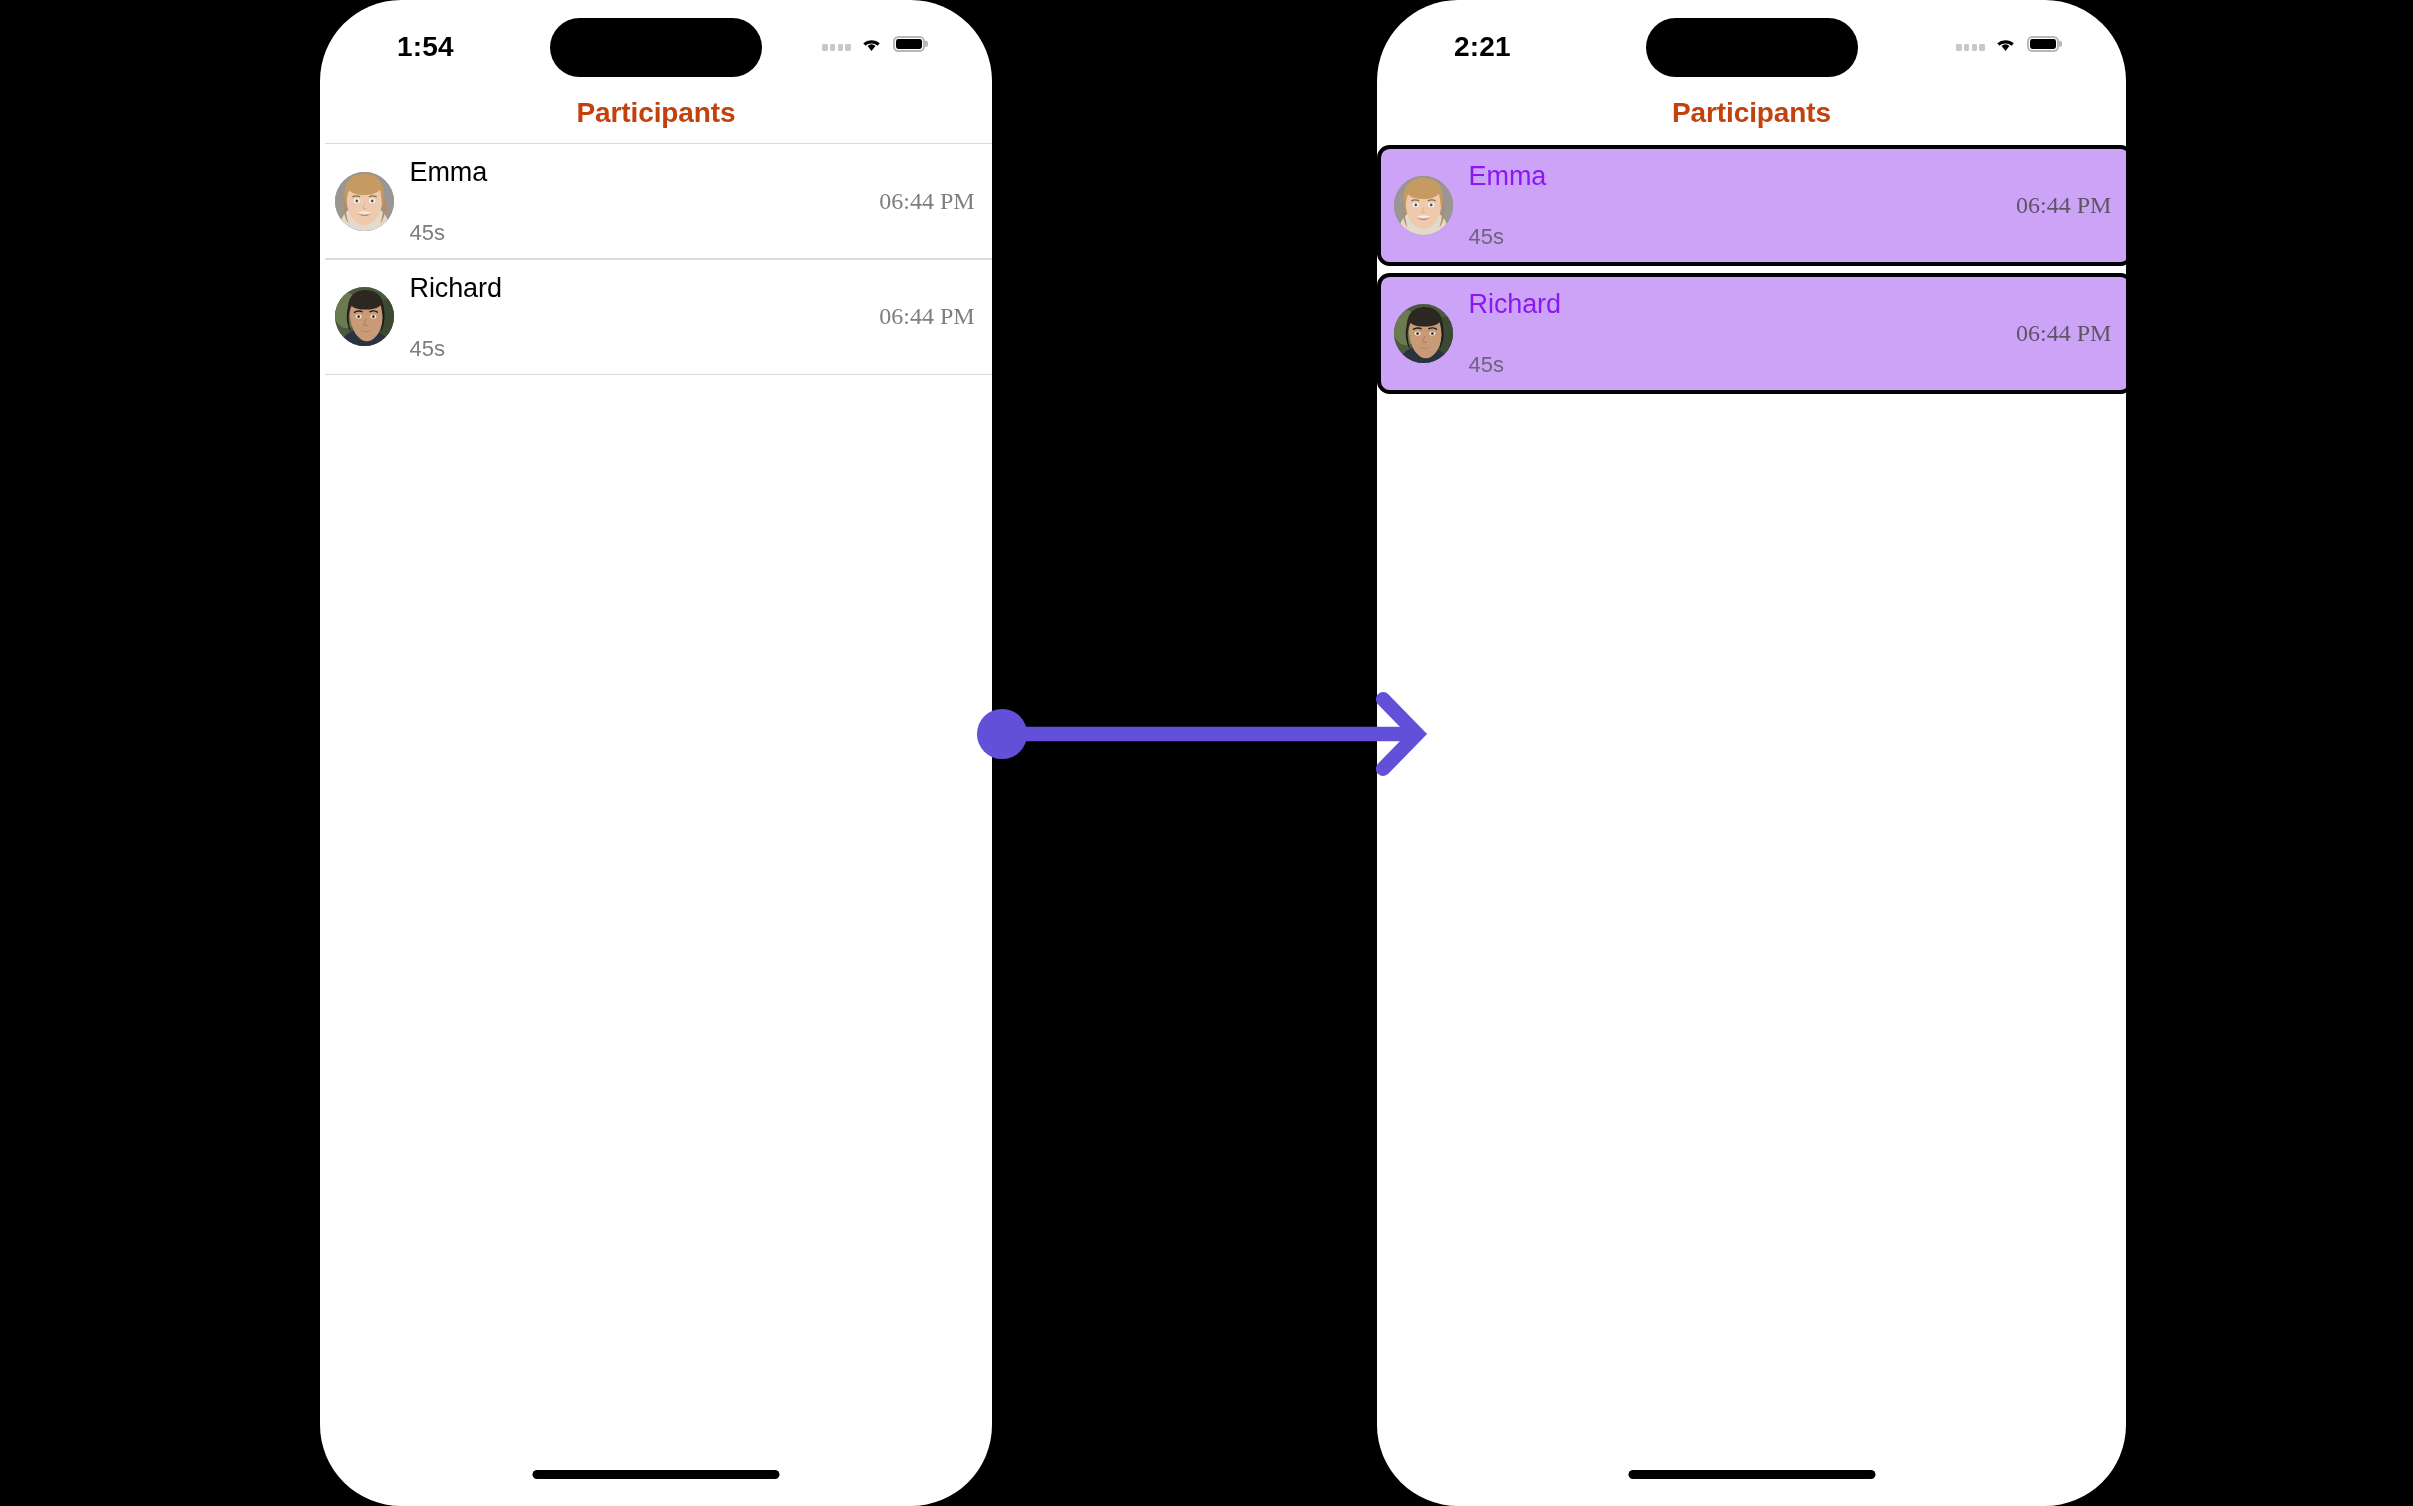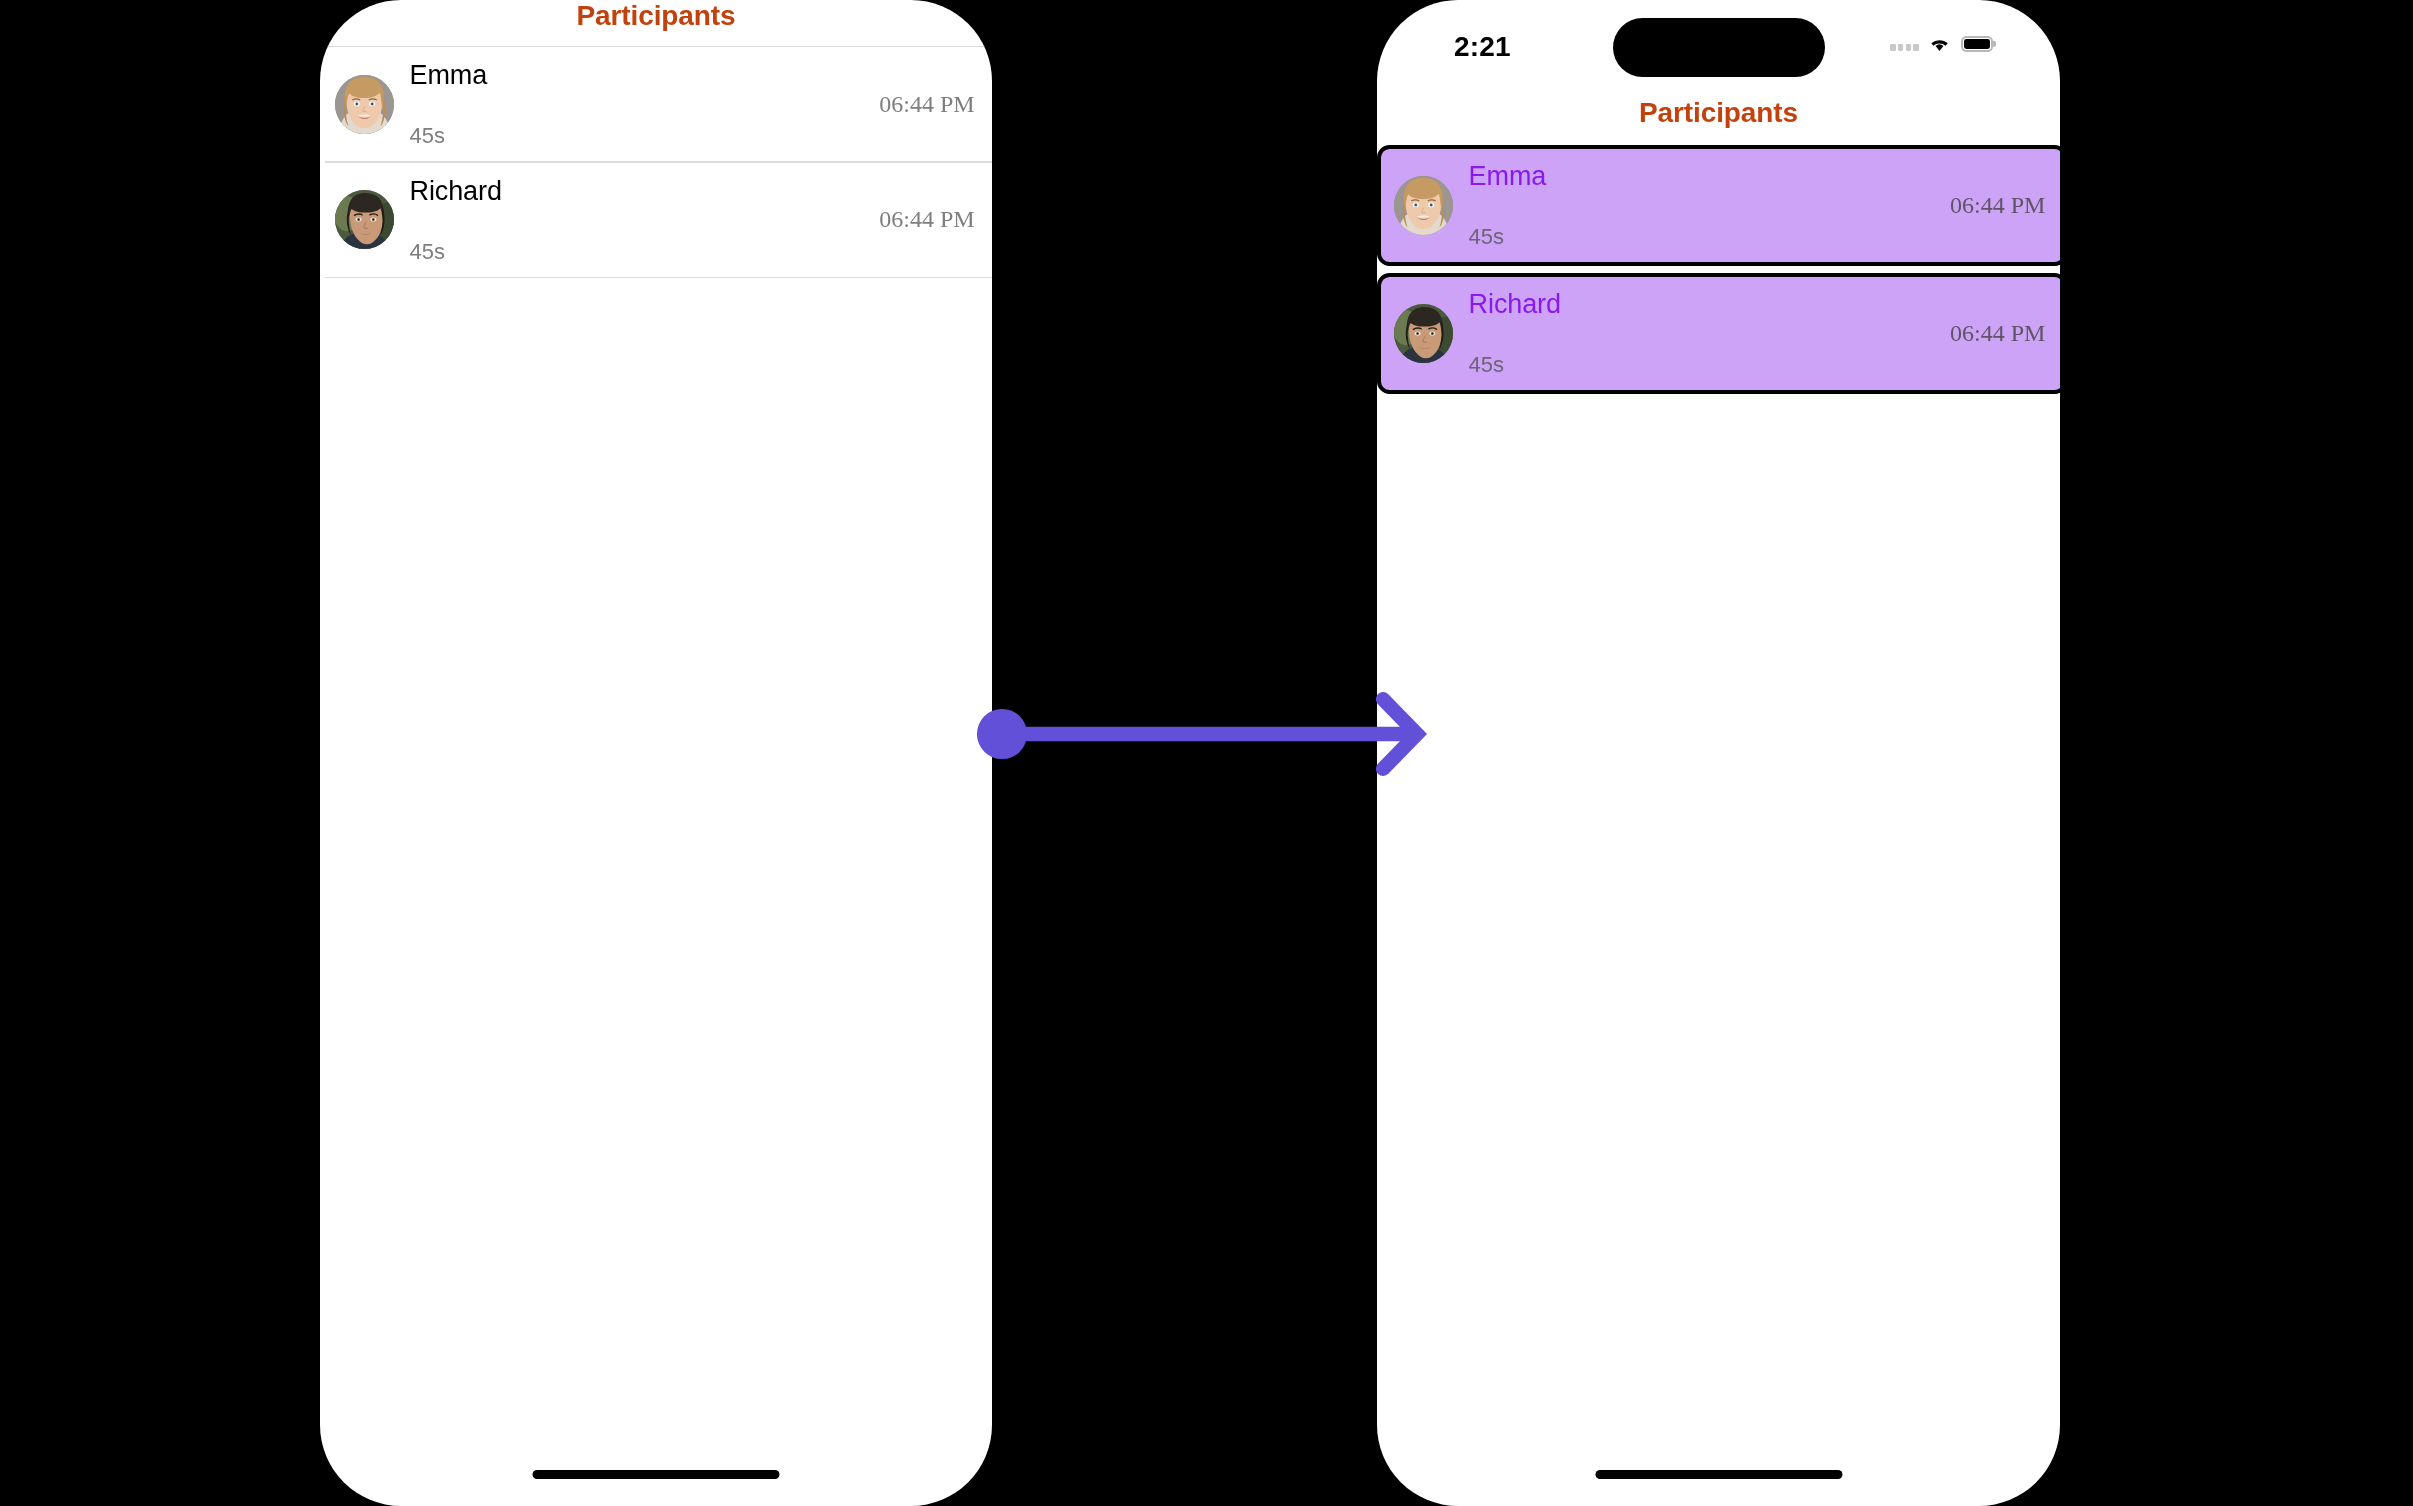--- a/index.html
+++ b/index.html
@@ -23,21 +23,21 @@
   .phone {
     position: absolute;
     top: 0;
     width: 672px;
     height: 1506px;
     background: #FFFFFF;
     border-radius: 81px;
     overflow: hidden;
   }
   .phone.left  { left: 320px; }
-  .phone.right { left: 1377px; width: 683px; }
+  .phone.right { left: 1377px; width: 749px; }
 
   
   .statusbar {
     position: relative;
     height: 97px;
     width: 100%;
   }
   .status-time {
     position: absolute;
     left: 77px;
@@ -221,20 +221,41 @@
     pointer-events: none;
   }
 </style>
 </head>
 <body>
 
 <div class="stage">
 
   <div class="phone left">
 
+    <div class="statusbar">
+      <div class="status-time">1:54</div>
+      <div class="dynamic-island"></div>
+      <div class="status-right">
+        <span class="cellular">
+          <i></i>
+            <i></i>
+            <i></i>
+            <i></i>
+        </span>
+        <span>
+          <svg class="wifi-icon" viewBox="0 0 24 18">
+            <path d="M12 17.2 7.9 11.9a6.6 6.6 0 0 1 8.2 0z" fill="#000"></path>
+            <path d="M12 9.4c-2.4 0-4.6.9-6.3 2.4L3.4 9.1A13 13 0 0 1 12 5.9c3.3 0 6.3 1.2 8.6 3.2l-2.3 2.7A9.4 9.4 0 0 0 12 9.4z" fill="#000"></path>
+          </svg>
+        </span>
+        <span class="battery">
+            <i></i>
+          </span>
+      </div>
+    </div>
 
     <div class="navbar">
       <div class="nav-title">Participants</div>
     </div>
 
     <div class="list">
       <div class="divider"></div>
 
       <div class="row">
         <div class="avatar">

